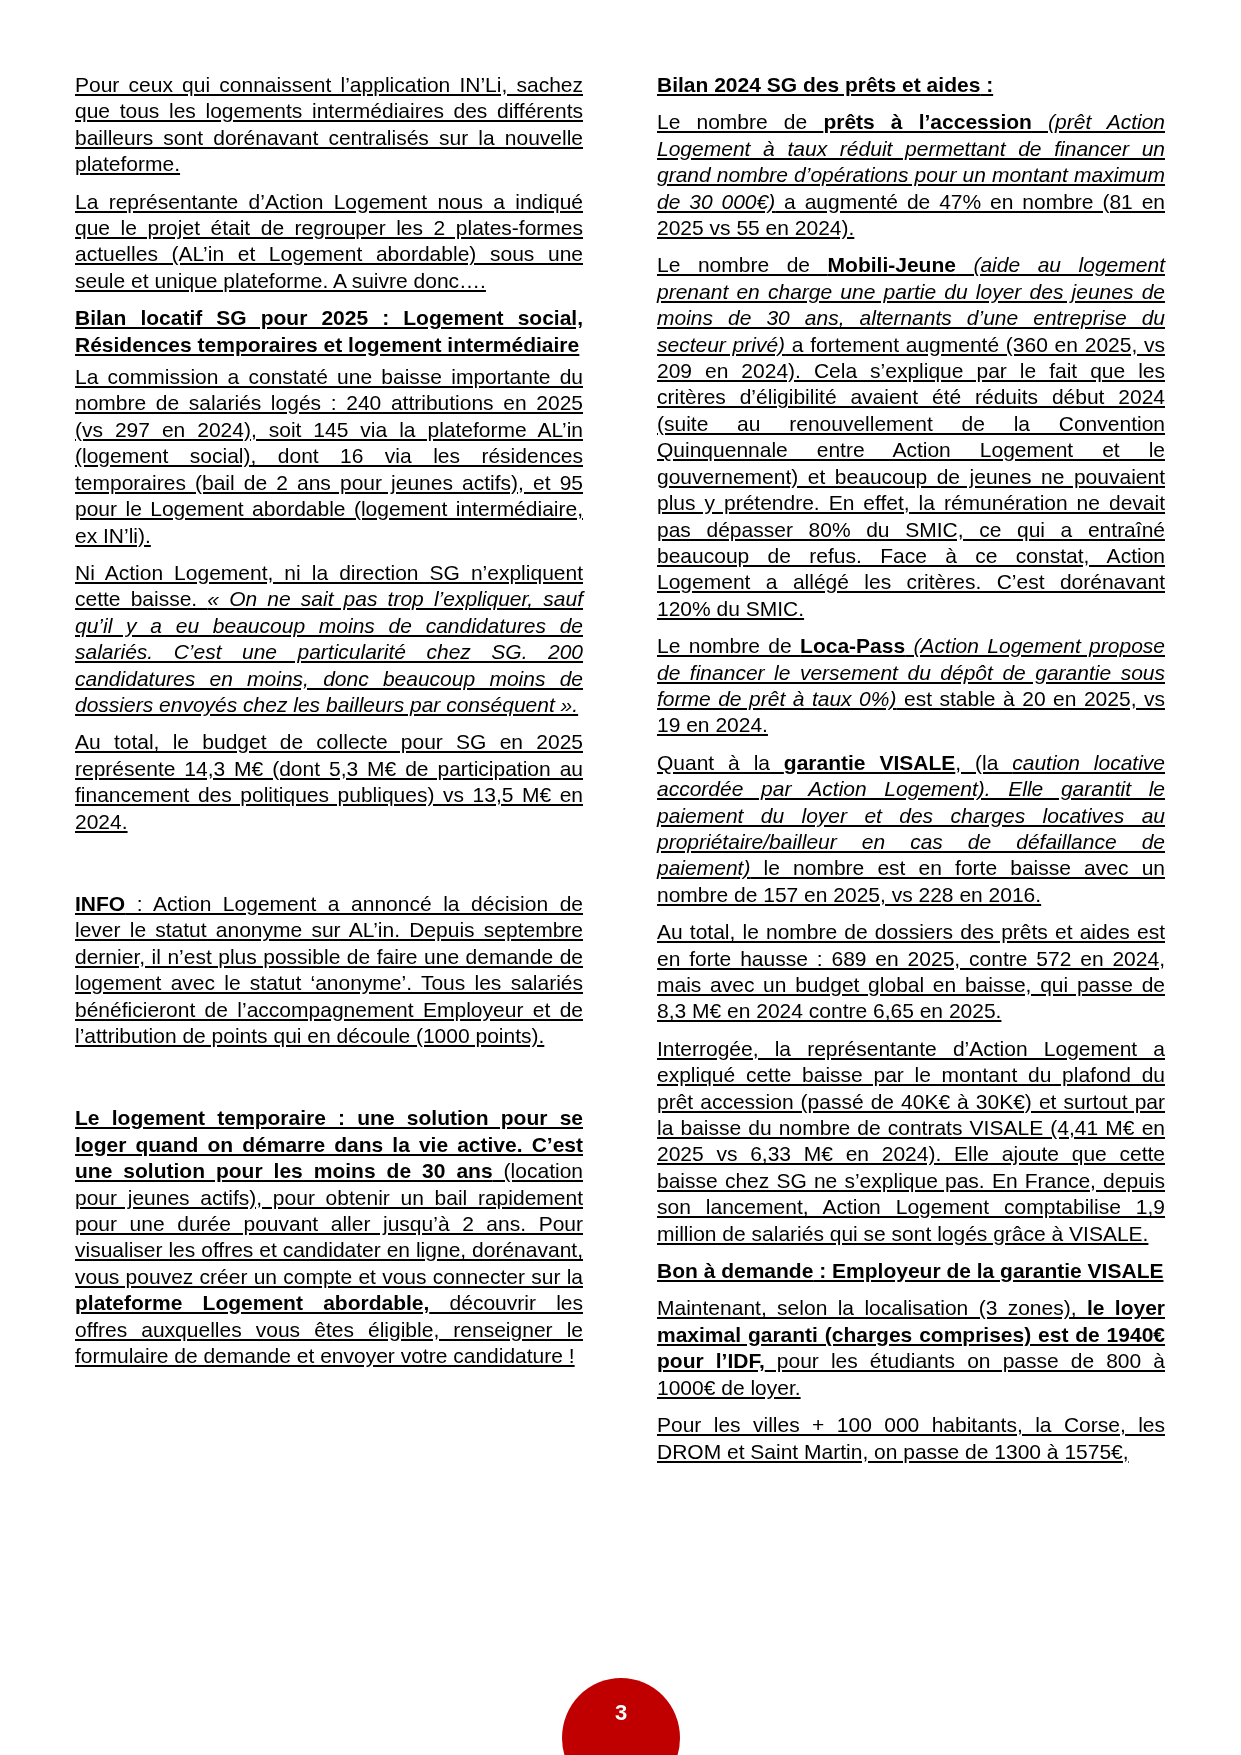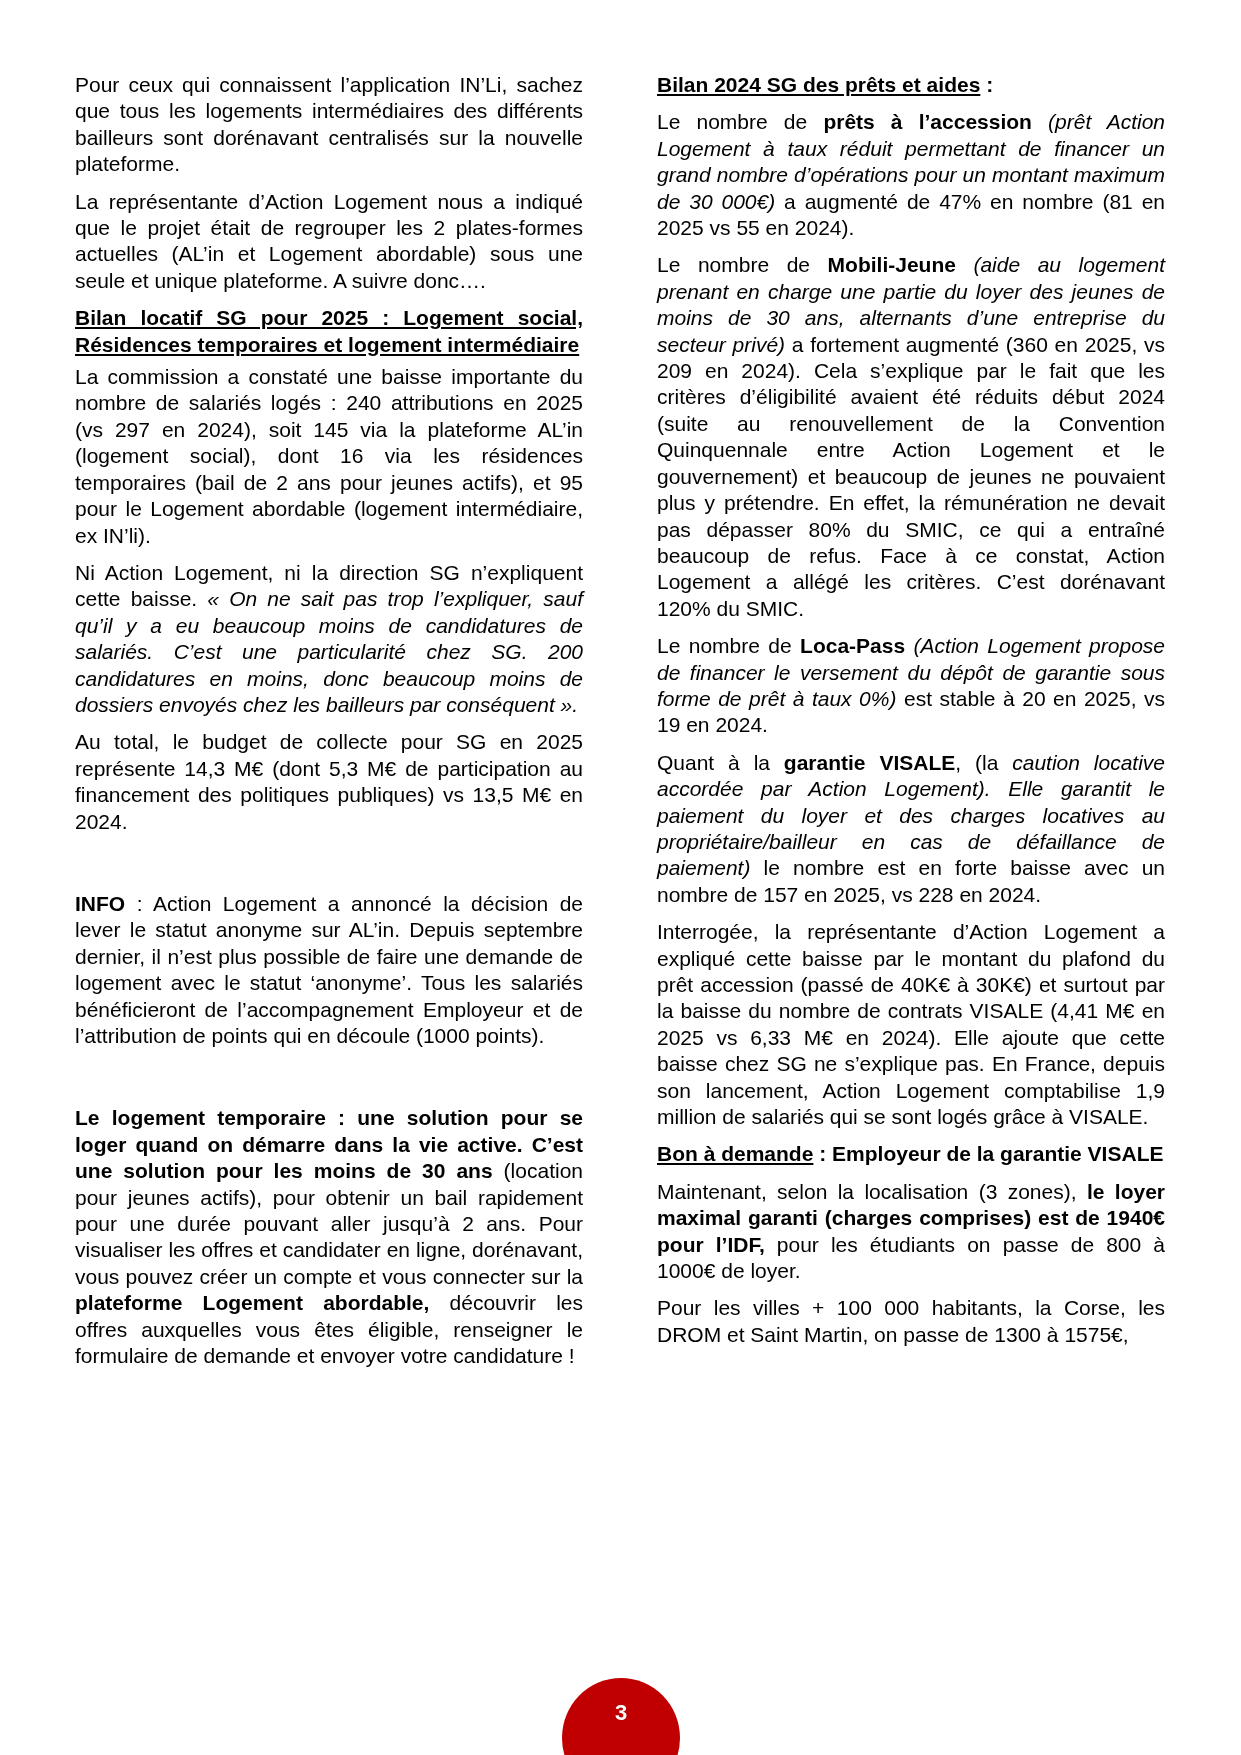--- a/index.html
+++ b/index.html
@@ -1,18 +1,18 @@
 <!DOCTYPE html>
 <html><head>
 <meta charset="utf-8">
 <style>
   html, body { margin: 0; padding: 0; background: #ffffff; }
   body { width: 1241px; height: 1755px; position: relative; overflow: hidden;
          font-family: "Liberation Sans", sans-serif; color: #000; }
-  .col { position: absolute; top: 72px; width: 508px; font-size: 21px; line-height: 26.4px; text-align: justify; }
+  .col { position: absolute; top: 72px; width: 508px; font-size: 21px; line-height: 26.4px; text-align: justify; text-decoration: underline; }
   .col-left { left: 75px; }
   .col-right { left: 657px; }
   p { margin: 0 0 11px 0; }
   .gap-lg { }
   .gap-xl { margin-bottom: 56px; }
   .heading { font-weight: bold; text-decoration: underline; margin-bottom: 6px; margin-top: 10px; }
   .bold { font-weight: bold; }
   .u { text-decoration: underline; }
   i { font-style: italic; }
   .page-badge { position: absolute; left: 562px; top: 1678px; width: 118px; height: 120px;
@@ -38,22 +38,23 @@
 
 <div class="col col-right">
   <p><span class="bold u">Bilan 2024 SG des prêts et aides</span><span class="bold"> :</span></p>
 
   <p><span>Le nombre de </span><span class="bold">prêts à l’accession</span><i> (prêt Action Logement à taux réduit permettant de financer un grand nombre d’opérations pour un montant maximum de 30 000€)</i><span> a augmenté de 47% en nombre (81 en 2025 vs 55 en 2024).</span></p>
 
   <p><span>Le nombre de </span><span class="bold">Mobili-Jeune</span><i> (aide au logement prenant en charge une partie du loyer des jeunes de moins de 30 ans, alternants d’une entreprise du secteur privé)</i><span> a fortement augmenté (360 en 2025, vs 209 en 2024). Cela s’explique par le fait que les critères d’éligibilité avaient été réduits début 2024 (suite au renouvellement de la Convention Quinquennale entre Action Logement et le gouvernement) et beaucoup de jeunes ne pouvaient plus y prétendre. En effet, la rémunération ne devait pas dépasser 80% du SMIC, ce qui a entraîné beaucoup de refus. Face à ce constat, Action Logement a allégé les critères. C’est dorénavant 120% du SMIC.</span></p>
 
   <p><span>Le nombre de </span><span class="bold">Loca-Pass</span><i> (Action Logement propose de financer le versement du dépôt de garantie sous forme de prêt à taux 0%)</i><span> est stable à 20 en 2025, vs 19 en 2024.</span></p>
 
-  <p><span>Quant à la </span><span class="bold">garantie VISALE</span><span>, (la </span><i>caution locative accordée par Action Logement). Elle garantit le paiement du loyer et des charges locatives au propriétaire/bailleur en cas de défaillance de paiement)</i><span> le nombre est en forte baisse avec un nombre de 157 en 2025, vs 228 en 2024.</span></p>
+  <p><span>Quant à la </span><span class="bold">garantie VISALE</span><span>, (la </span><i>caution locative accordée par Action Logement). Elle garantit le paiement du loyer et des charges locatives au propriétaire/bailleur en cas de défaillance de paiement)</i><span> le nombre est en forte baisse avec un nombre de 157 en 2025, vs 228 en 2016.</span></p>
 
+  <p>Au total, le nombre de dossiers des prêts et aides est en forte hausse : 689 en 2025, contre 572 en 2024, mais avec un budget global en baisse, qui passe de 8,3 M€ en 2024 contre 6,65 en 2025.</p>
   <p>Interrogée, la représentante d’Action Logement a expliqué cette baisse par le montant du plafond du prêt accession (passé de 40K€ à 30K€) et surtout par la baisse du nombre de contrats VISALE (4,41 M€ en 2025 vs 6,33 M€ en 2024). Elle ajoute que cette baisse chez SG ne s’explique pas. En France, depuis son lancement, Action Logement comptabilise 1,9 million de salariés qui se sont logés grâce à VISALE.</p>
 
   <p><span class="bold u">Bon à demande</span><span class="bold"> : Employeur de la garantie VISALE</span></p>
 
   <p><span>Maintenant, selon la localisation (3 zones), </span><span class="bold">le loyer maximal garanti (charges comprises) est de 1940€ pour l’IDF,</span><span> pour les étudiants on passe de 800 à 1000€ de loyer.</span></p>
   <p>Pour les villes + 100 000 habitants, la Corse, les DROM et Saint Martin, on passe de 1300 à 1575€,</p>
 </div>
 
 <div class="page-badge" style="background: rgb(192, 0, 0);">3</div>
 

